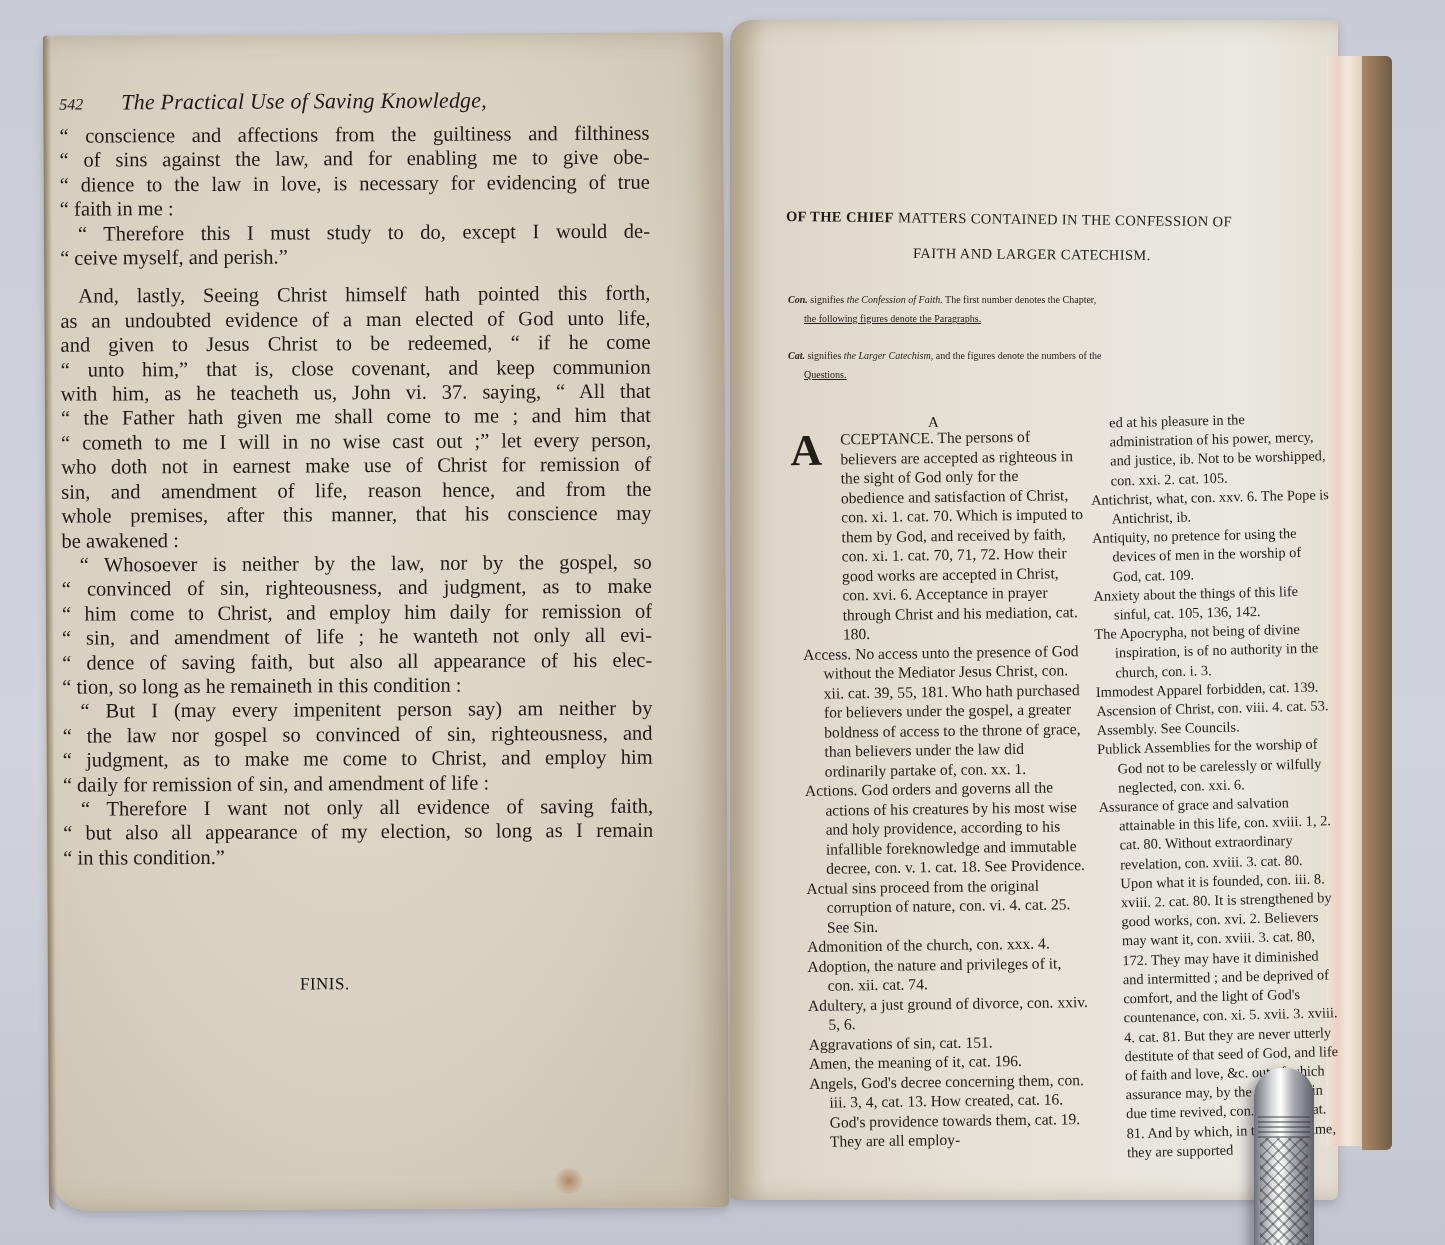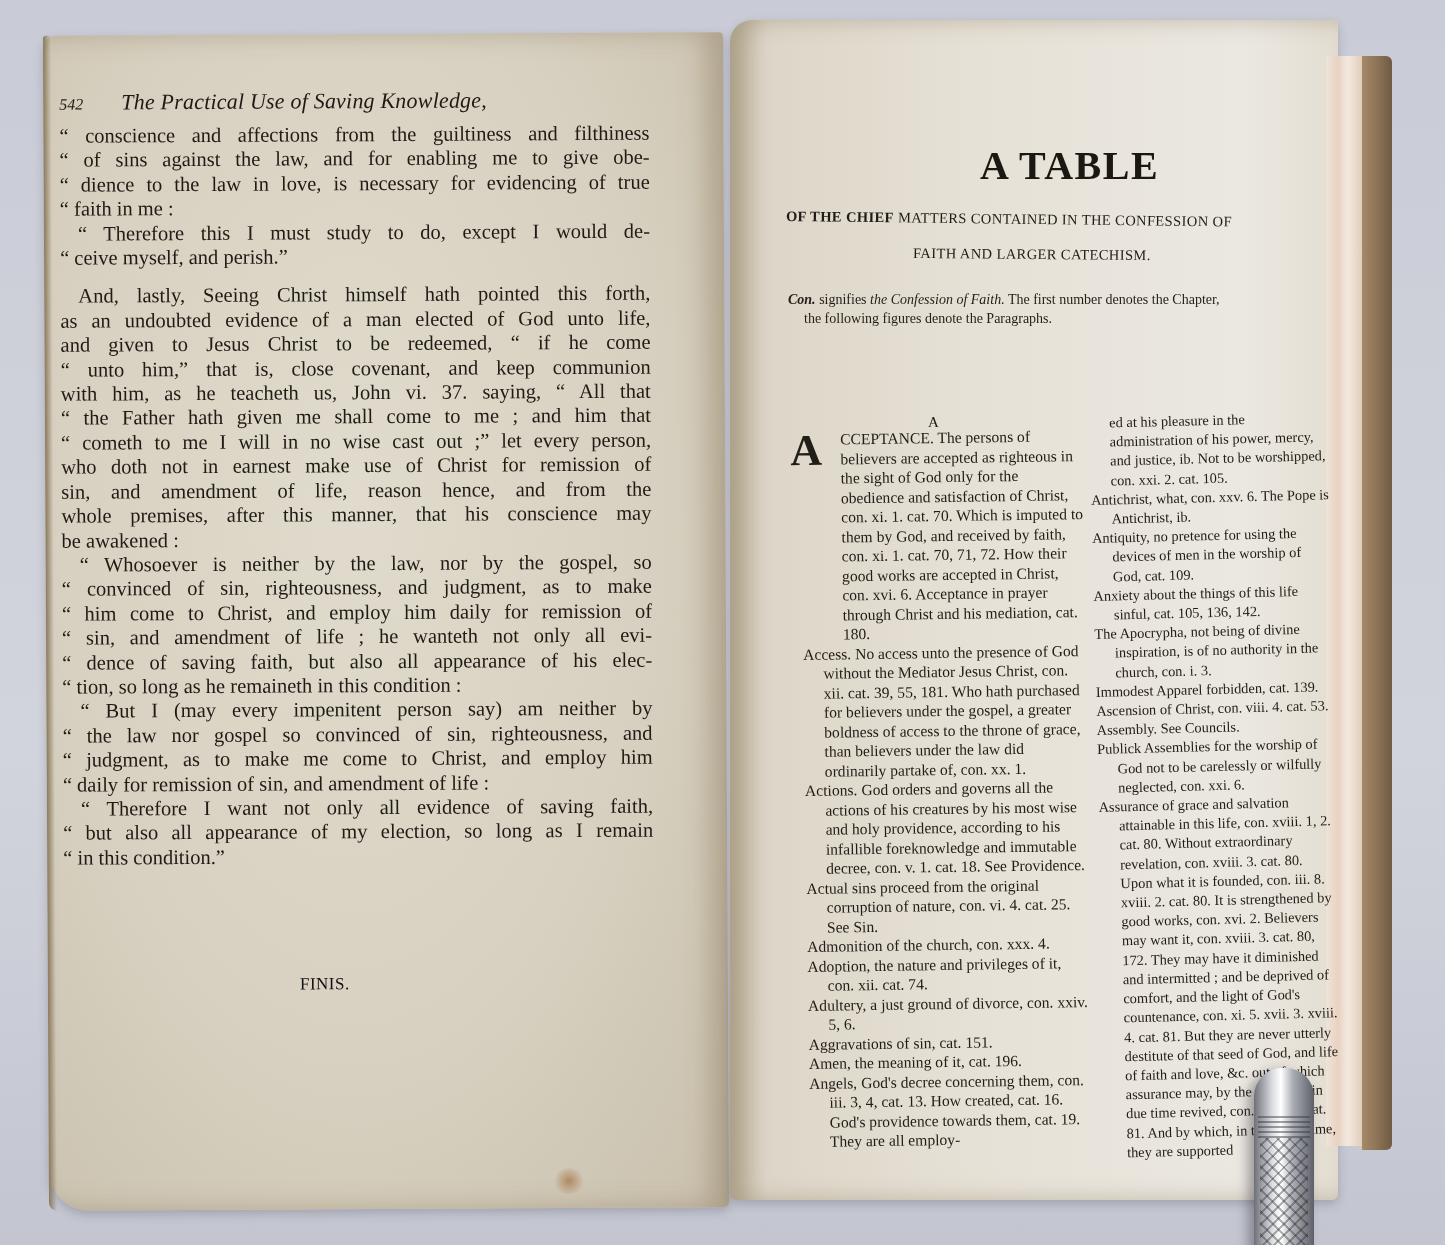--- a/index.html
+++ b/index.html
@@ -77,25 +77,25 @@
     transform: rotate(0.7deg); transform-origin: left;
   }
   .rp-sub1 .bold { font-weight: bold; }
   .rp-sub2 {
     position: absolute; left: 913px; top: 246px;
     font-size: 14.5px; letter-spacing: 0.4px; color: #1f1c17; white-space: nowrap;
     transform: rotate(0.5deg);
   }
   .rp-note {
     position: absolute; left: 788px; width: 540px;
-    font-size: 14px; line-height: 19px; color: #221e18;
+    font-size: 10px; line-height: 19px; color: #221e18;
   }
   .rp-note .it { font-style: italic; }
   .rp-note .abbr { font-weight: bold; font-style: italic; }
-  .rp-note .cont { padding-left: 16px; }
+  .rp-note .cont { padding-left: 16px; text-decoration: underline; }
 
   .letter-head {
     position: absolute; left: 928px; top: 414px; font-size: 15px; color: #1d1a15;
   }
 
   .col {
     position: absolute; width: 282px; color: #211d17;
     font-size: 15.6px; line-height: 19.5px;
   }
   .col .entry { padding-left: 20px; text-indent: -20px; margin: 0; }
@@ -168,29 +168,32 @@
         <div class="line last">“ in this condition.”</div>
       </div>
     <div class="finis">FINIS.</div>
     <div class="stain"></div>
   </div>
 
   <div class="page-right"></div>
   <div class="fore-edge"></div>
   <div class="cover-edge"></div>
 
-  <div class="rp-title">A TABLE</div>
   <div class="rp-sub1">
     <span class="bold">OF THE CHIEF</span><span> MATTERS CONTAINED IN THE CONFESSION OF</span>
   </div>
   <div class="rp-sub2">FAITH AND LARGER CATECHISM.</div>
 
   <div class="rp-note" style="top:290px;">
     <span class="abbr">Con.</span><span> signifies </span><span class="it">the Confession of Faith.</span><span> The first number denotes the Chapter,</span>
     <div class="cont">the following figures denote the Paragraphs.</div>
+  </div>
+  <div class="rp-note" style="top:346px;">
+    <span class="abbr">Cat.</span><span> signifies </span><span class="it">the Larger Catechism,</span><span> and the figures denote the numbers of the</span>
+    <div class="cont">Questions.</div>
   </div>
 
   <div class="letter-head">A</div>
 
   <div class="col col-1" id="col-1">
       <p class="entry first"><span class="dropcap">A</span><span>CCEPTANCE. The persons of believers are accepted as righteous in the sight of God only for the obedience and satisfaction of Christ, con. xi. 1. cat. 70. Which is imputed to them by God, and received by faith, con. xi. 1. cat. 70, 71, 72. How their good works are accepted in Christ, con. xvi. 6. Acceptance in prayer through Christ and his mediation, cat. 180.</span></p>
       <p class="entry"><span>Access. No access unto the presence of God without the Mediator Jesus Christ, con. xii. cat. 39, 55, 181. Who hath purchased for believers under the gospel, a greater boldness of access to the throne of grace, than believers under the law did ordinarily partake of, con. xx. 1.</span></p>
       <p class="entry"><span>Actions. God orders and governs all the actions of his creatures by his most wise and holy providence, according to his infallible foreknowledge and immutable decree, con. v. 1. cat. 18. See Providence.</span></p>
       <p class="entry"><span>Actual sins proceed from the original corruption of nature, con. vi. 4. cat. 25. See Sin.</span></p>
       <p class="entry"><span>Admonition of the church, con. xxx. 4.</span></p>

